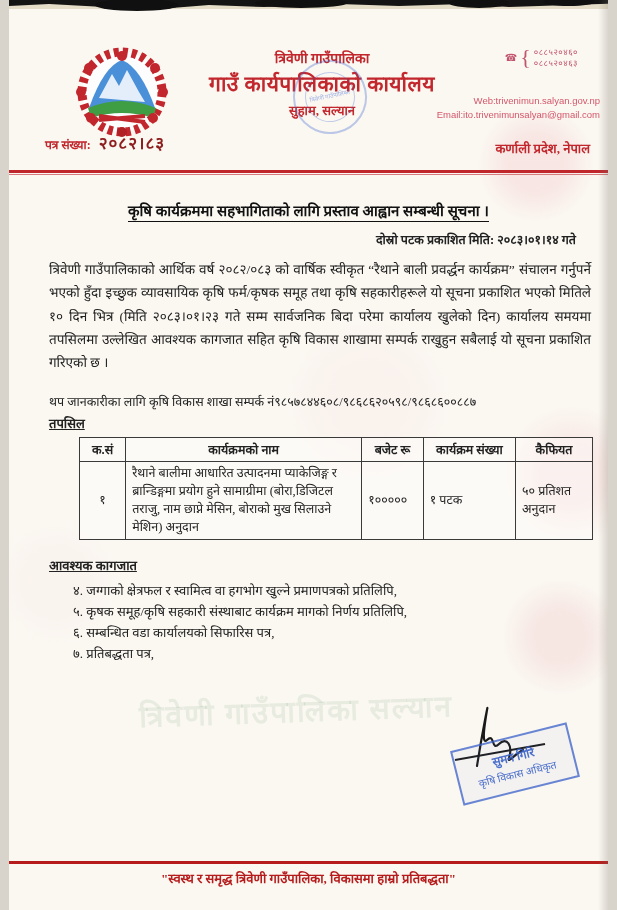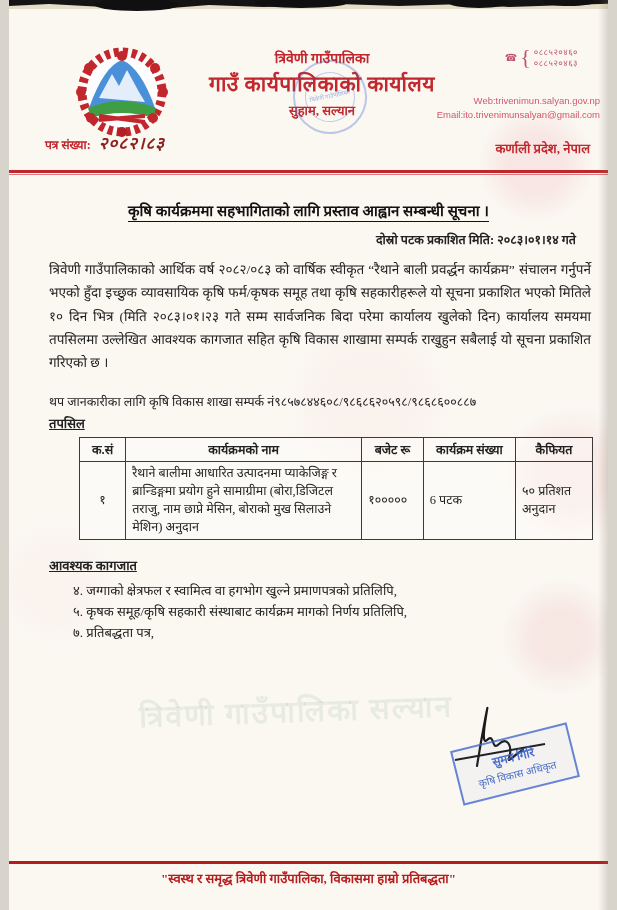--- a/index.html
+++ b/index.html
@@ -49,21 +49,21 @@
   .phone-icon { font-size: 10px; color: #c2556e; }
   .brace { font-size: 22px; font-weight: 300; color: #c2556e; line-height: 1; }
   .phone-col { display: flex; flex-direction: column; text-align: left; }
   .phone-col span { font-size: 8.5px; letter-spacing: 0.5px; color: #c2556e; }
   .weblines { margin-top: 26px; font-family: "Liberation Sans", sans-serif; }
   .weblines div { font-size: 9.5px; color: #d4566a; line-height: 1.5; }
   .province { margin-top: 16px; font-size: 13px; font-weight: bold; color: #c2272d; margin-right: 10px; }
 
   .letterno { position: absolute; left: 36px; top: 128px; color: #c2272d; font-size: 12px; font-weight: bold; }
   .letterno .row { display: flex; align-items: baseline; gap: 8px; line-height: 1.9; }
-  .handwrit { font-size: 17px; color: #8e1f1f; font-weight: bold; font-style: italic; letter-spacing: 1px; }
+  .handwrit { font-size: 17px; color: #8e1f1f; font-weight: bold; letter-spacing: 1px; }
   .dash-val { font-size: 15px; color: #8e1f1f; font-weight: bold; }
 
   .rule {
     position: absolute; left: 0; right: 0; top: 170px; height: 5px;
     border-top: 3px solid #c0272d; border-bottom: 1px solid #d87b7f;
   }
 
   
   .title-wrap { position: absolute; top: 200px; left: 0; width: 100%; text-align: center; }
   .title-wrap span {
@@ -214,30 +214,31 @@
         <th>बजेट रू</th>
         <th>कार्यक्रम संख्या</th>
         <th>कैफियत</th>
       </tr>
     </thead>
     <tbody>
       <tr>
         <td class="td-center">१</td>
         <td>रैथाने बालीमा आधारित उत्पादनमा प्याकेजिङ्ग र ब्रान्डिङ्गमा प्रयोग हुने सामाग्रीमा (बोरा,डिजिटल तराजु, नाम छाप्ने मेसिन, बोराको मुख सिलाउने मेशिन) अनुदान</td>
         <td>१०००००</td>
-        <td>6 पटक</td>
+        <td>१ पटक</td>
         <td class="td-top">५० प्रतिशत अनुदान</td>
       </tr>
     </tbody>
   </table>
 
   <div class="docs">
     <div class="docs-heading">आवश्यक कागजात</div>
     <div class="docs-item">४. जग्गाको क्षेत्रफल र स्वामित्व वा हगभोग खुल्ने प्रमाणपत्रको प्रतिलिपि,</div>
     <div class="docs-item">५. कृषक समूह/कृषि सहकारी संस्थाबाट कार्यक्रम मागको निर्णय प्रतिलिपि,</div>
+    <div class="docs-item">६. सम्बन्धित वडा कार्यालयको सिफारिस पत्र,</div>
     <div class="docs-item">७. प्रतिबद्धता पत्र,</div>
   </div>
 
   <div class="watermark">त्रिवेणी गाउँपालिका सल्यान</div>
 
   <div class="sig-block">
     <svg class="sig-svg" width="120" height="90" viewBox="0 0 120 90">
       <path d="M30,78 C36,40 42,12 40,22 C38,34 34,58 40,52 C48,44 44,64 52,56 C60,48 66,58 62,70 C60,76 68,66 76,62" fill="none" stroke="#1a1a1a" stroke-width="2.2" stroke-linecap="round"></path>
       <path d="M8,72 L98,56" fill="none" stroke="#1a1a1a" stroke-width="2"></path>
     </svg>

